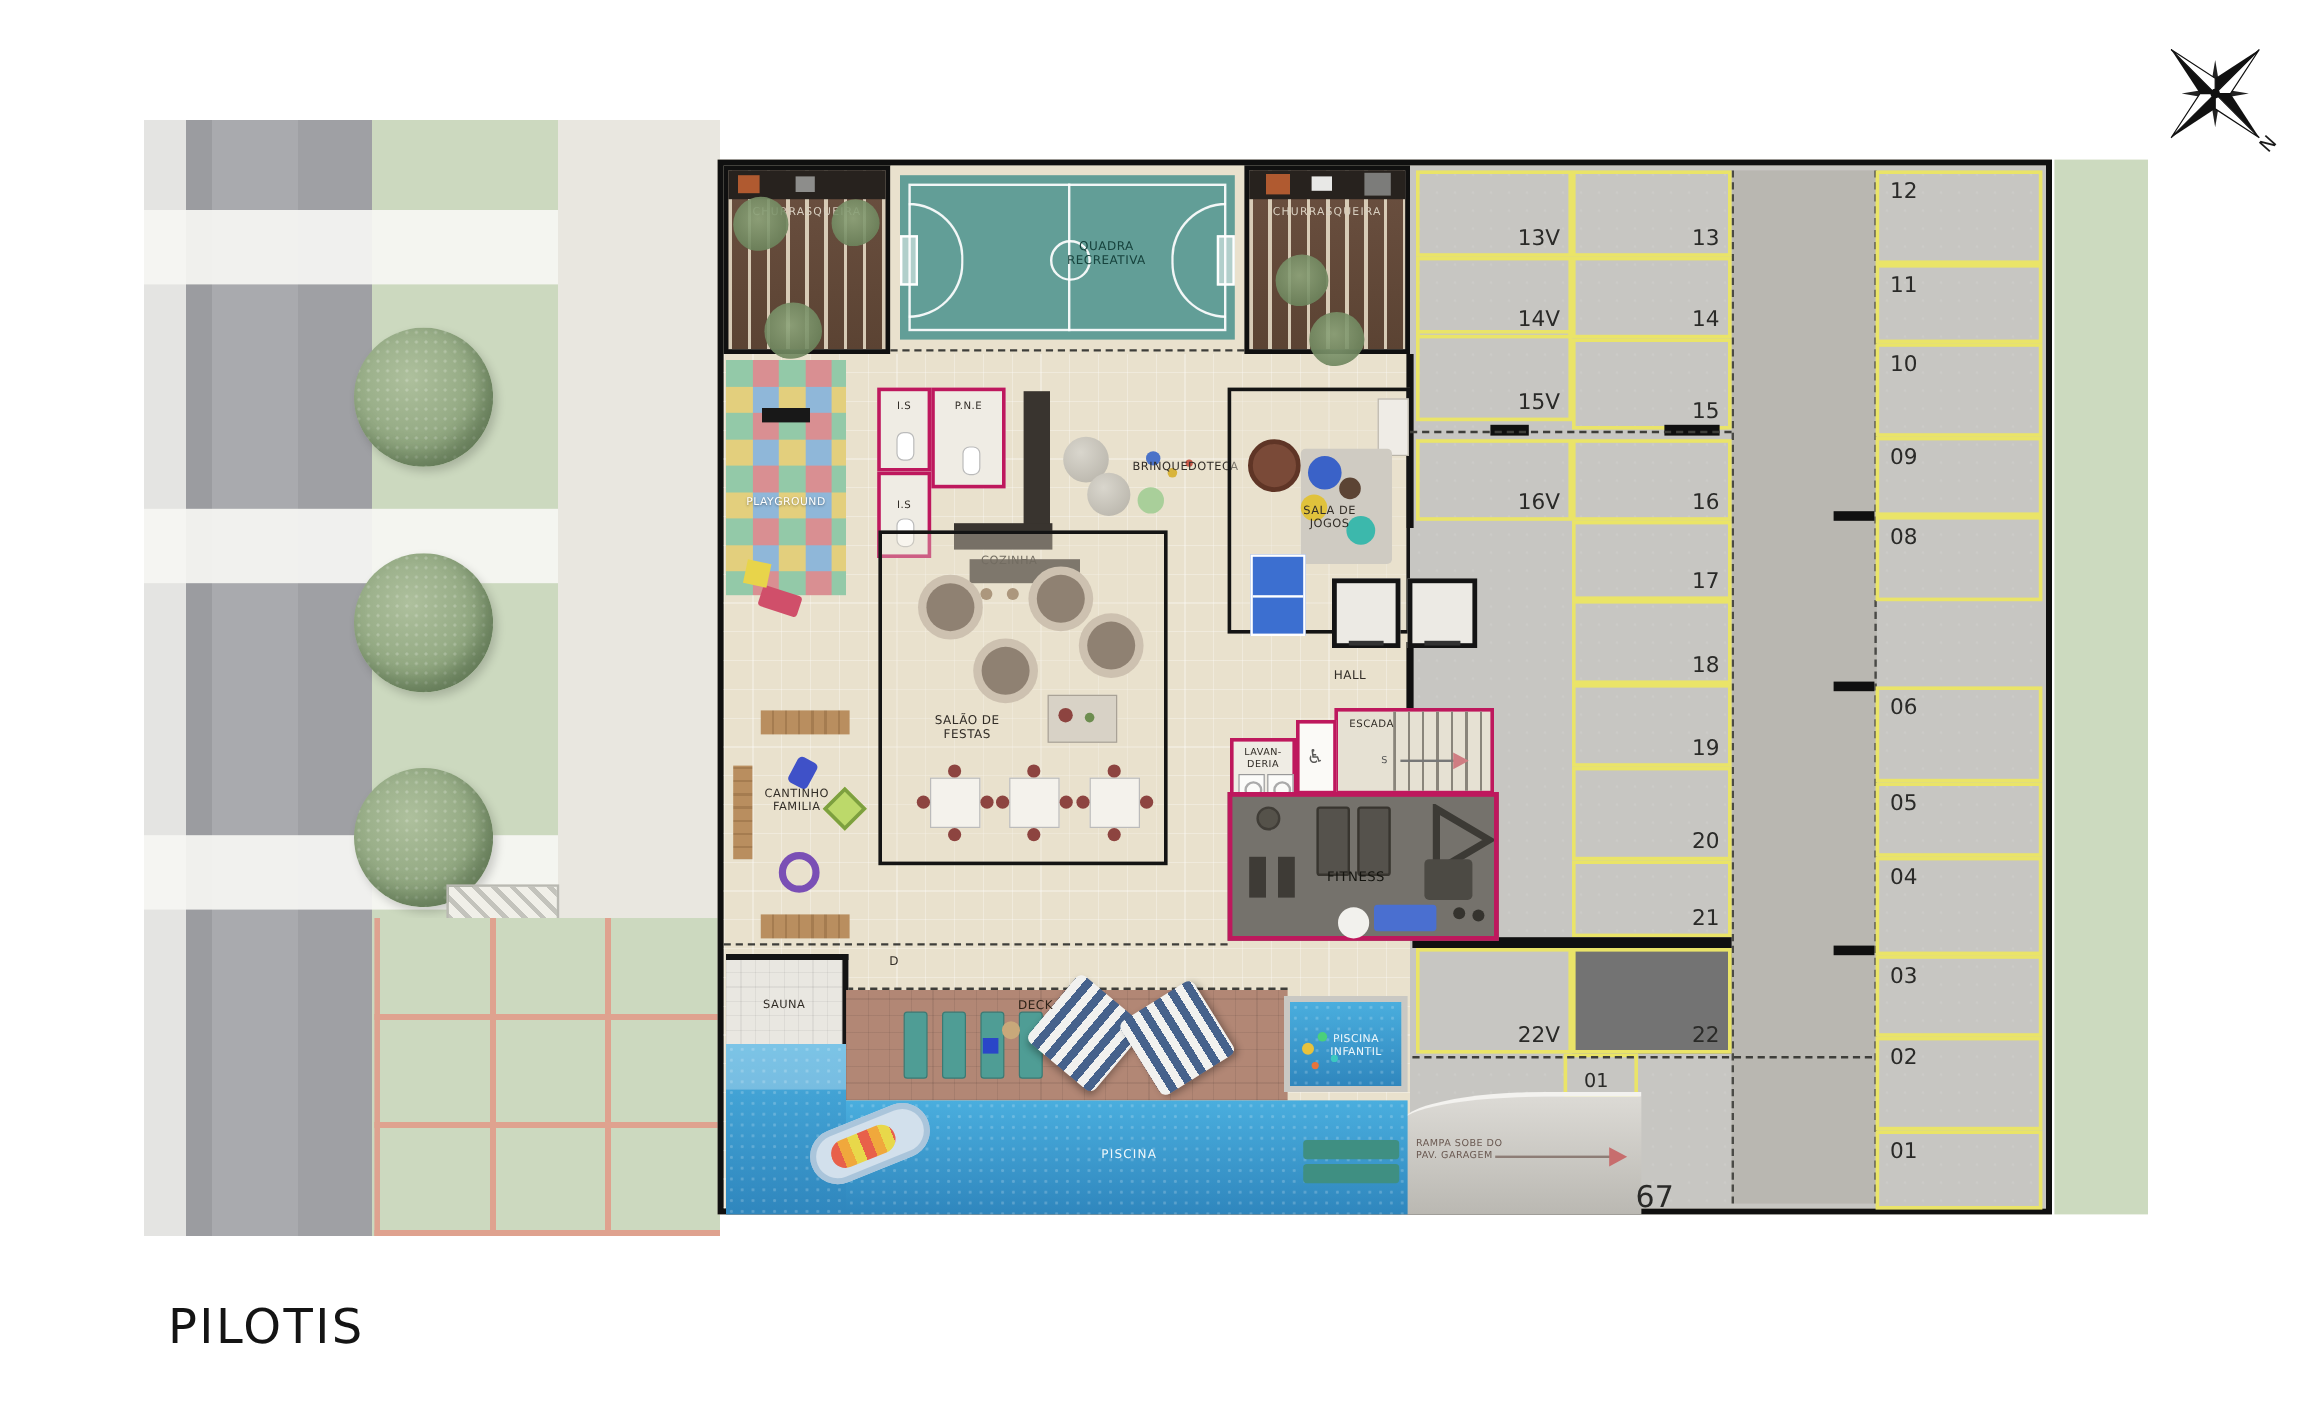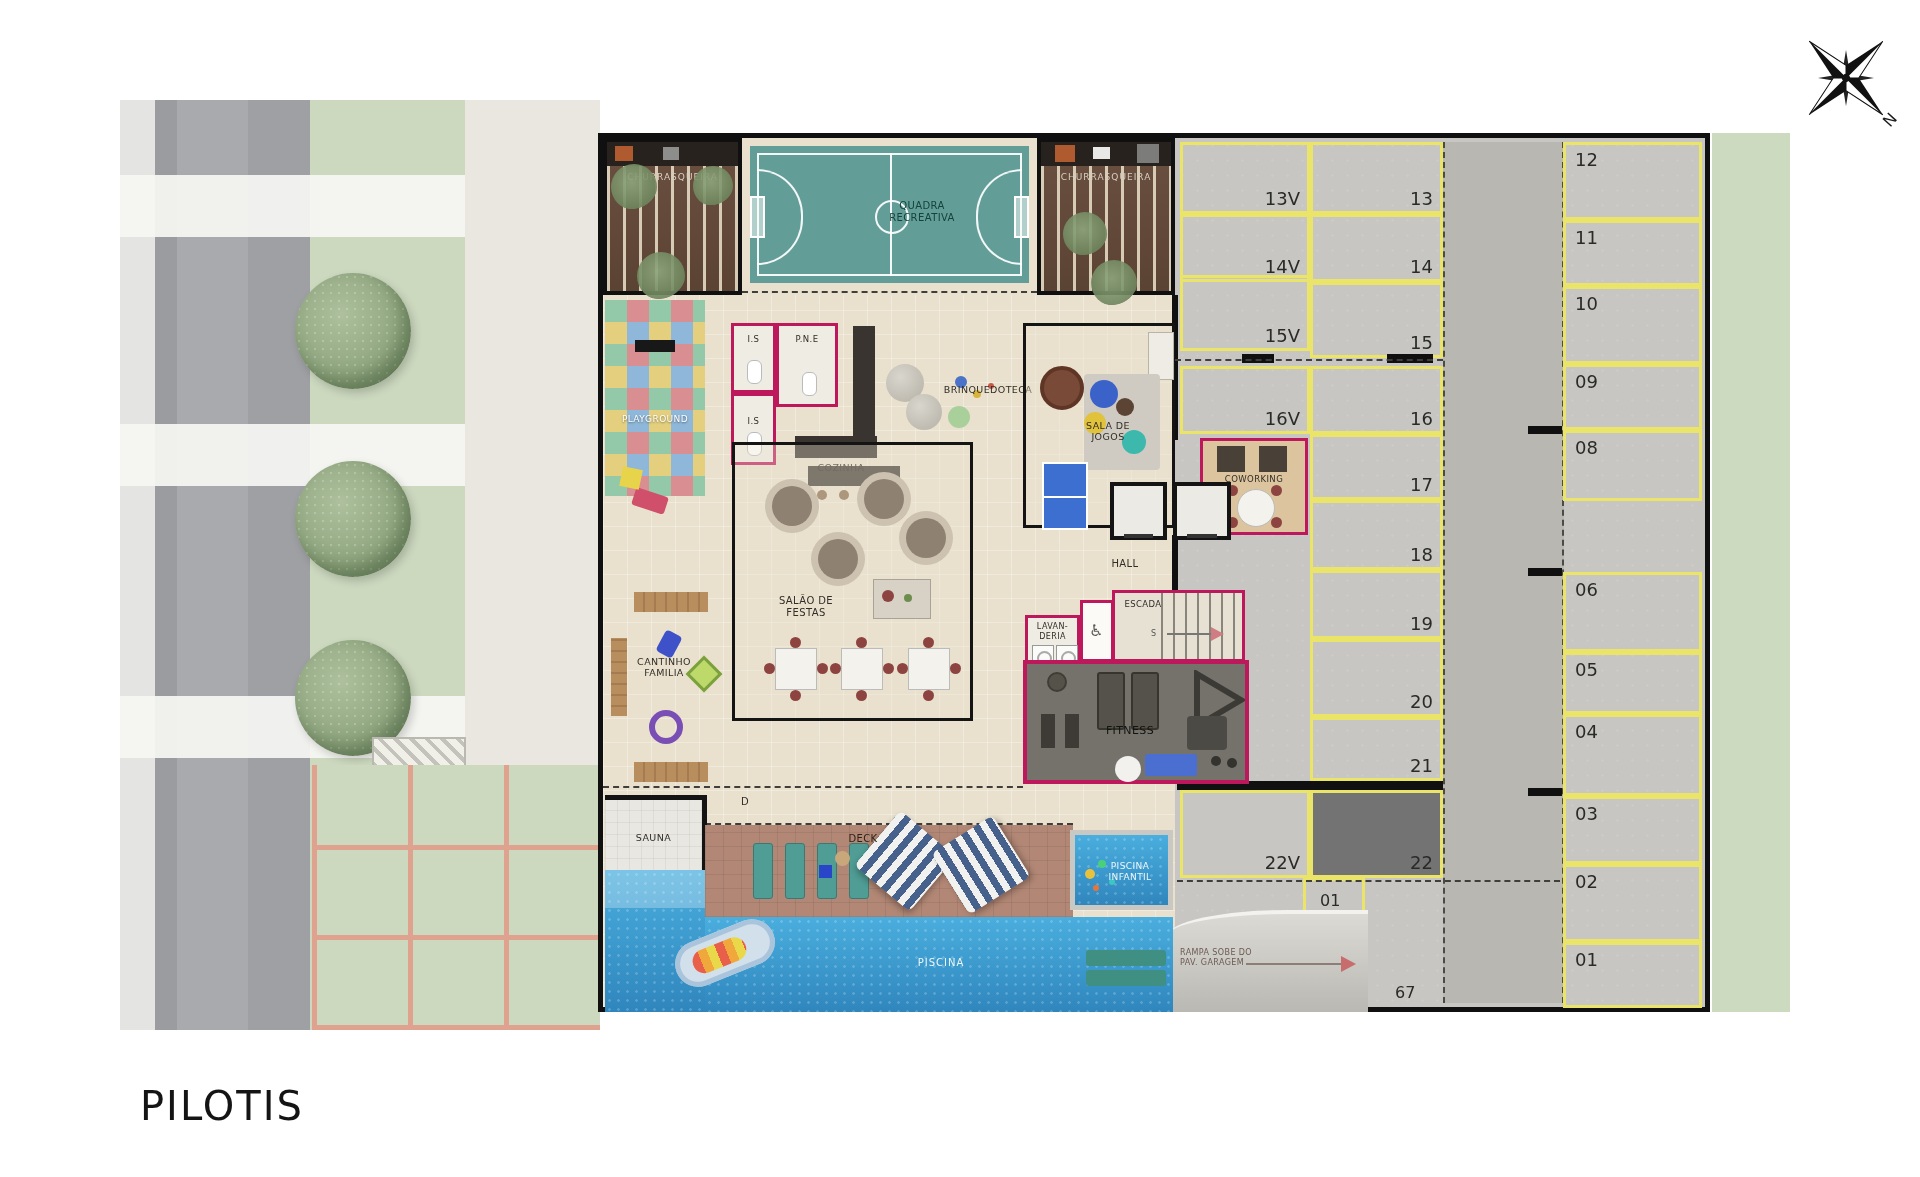--- a/index.html
+++ b/index.html
@@ -218,21 +218,21 @@
         <span class="pnum" style="left:14px;bottom:1px;font-size:16px;">01</span>
       </div>
     <div class="abs" style="left:565px;top:772px;width:200px;height:98px;background:linear-gradient(180deg,#dcdad5,#bab8b2);border-top:4px solid #f3f2ef;border-top-left-radius:120px 26px;">
       <div class="abs lbl" style="left:12px;top:34px;font-size:8px;text-align:left;color:#6b5a52;">
         <span style="display:block;">RAMPA SOBE DO</span>
         <span style="display:block;">PAV. GARAGEM</span>
       </div>
       <div class="abs" style="left:78px;top:49px;width:97px;height:2px;background:#8d7d76;"></div>
       <div class="abs" style="left:173px;top:42px;width:0;height:0;border-left:15px solid #c76d6d;border-top:8px solid transparent;border-bottom:8px solid transparent;"></div>
     </div>
-    <span class="abs pnum" style="left:792px;top:845px;font-size:16px;">67</span>
+    <span class="abs pnum" style="left:760px;top:845px;font-size:25px;">67</span>
 
     <div class="abs wall" style="left:569px;top:157px;width:6px;height:145px;"></div>
     <div class="abs wall" style="left:569px;top:397px;width:6px;height:125px;"></div>
     <div class="abs wall" style="left:574px;top:643px;width:266px;height:9px;"></div>
     <div class="abs wall" style="left:639px;top:216px;width:32px;height:9px;"></div>
     <div class="abs wall" style="left:784px;top:216px;width:46px;height:9px;"></div>
     <div class="abs wall" style="left:925px;top:288px;width:34px;height:8px;"></div>
     <div class="abs wall" style="left:925px;top:430px;width:34px;height:8px;"></div>
     <div class="abs wall" style="left:925px;top:650px;width:34px;height:8px;"></div>
     <div class="abs dash" style="left:572px;top:221px;width:268px;"></div>
@@ -293,30 +293,20 @@
       <div class="abs" style="left:90px;top:72px;width:18px;height:18px;border-radius:50%;background:#5c4434;"></div>
       <div class="abs" style="left:16px;top:136px;width:42px;height:64px;background:#3c6fd0;border:2px solid #fff;">
         <div class="abs" style="left:0;right:0;top:50%;height:2px;background:#fff;"></div>
       </div>
       <div class="abs lbl" style="left:42px;top:94px;width:80px;font-size:9.5px;">
         <span style="display:block;">SALA DE</span>
         <span style="display:block;">JOGOS</span>
       </div>
     </div>
 
-    <div class="abs room" style="left:597px;top:300px;width:108px;height:97px;background:#dcc49f;">
-      <div class="abs" style="left:14px;top:5px;width:28px;height:26px;background:#494038;"></div>
-      <div class="abs" style="left:56px;top:5px;width:28px;height:26px;background:#494038;"></div>
-      <div class="abs" style="left:34px;top:48px;width:36px;height:36px;border-radius:50%;background:#f4f2ec;border:1px solid #bbb;"></div>
-      <div class="chair" style="left:24px;top:44px;"></div>
-      <div class="chair" style="left:68px;top:44px;"></div>
-      <div class="chair" style="left:24px;top:76px;"></div>
-      <div class="chair" style="left:68px;top:76px;"></div>
-      <div class="abs lbl" style="left:0;right:0;top:33px;font-size:8.5px;">COWORKING</div>
-    </div>
 
     <div class="abs" style="left:507px;top:344px;width:57px;height:58px;border:4px solid #141414;background:#eceae4;box-sizing:border-box;">
       <div class="abs" style="left:10px;bottom:-2px;right:10px;height:4px;background:#333;"></div>
     </div>
     <div class="abs" style="left:570px;top:344px;width:58px;height:58px;border:4px solid #141414;background:#eceae4;box-sizing:border-box;">
       <div class="abs" style="left:10px;bottom:-2px;right:10px;height:4px;background:#333;"></div>
     </div>
     <div class="abs lbl" style="left:490px;top:420px;width:64px;font-size:10px;">HALL</div>
 
     <div class="abs room" style="left:509px;top:452px;width:133px;height:72px;background:#e6e1d3;">

